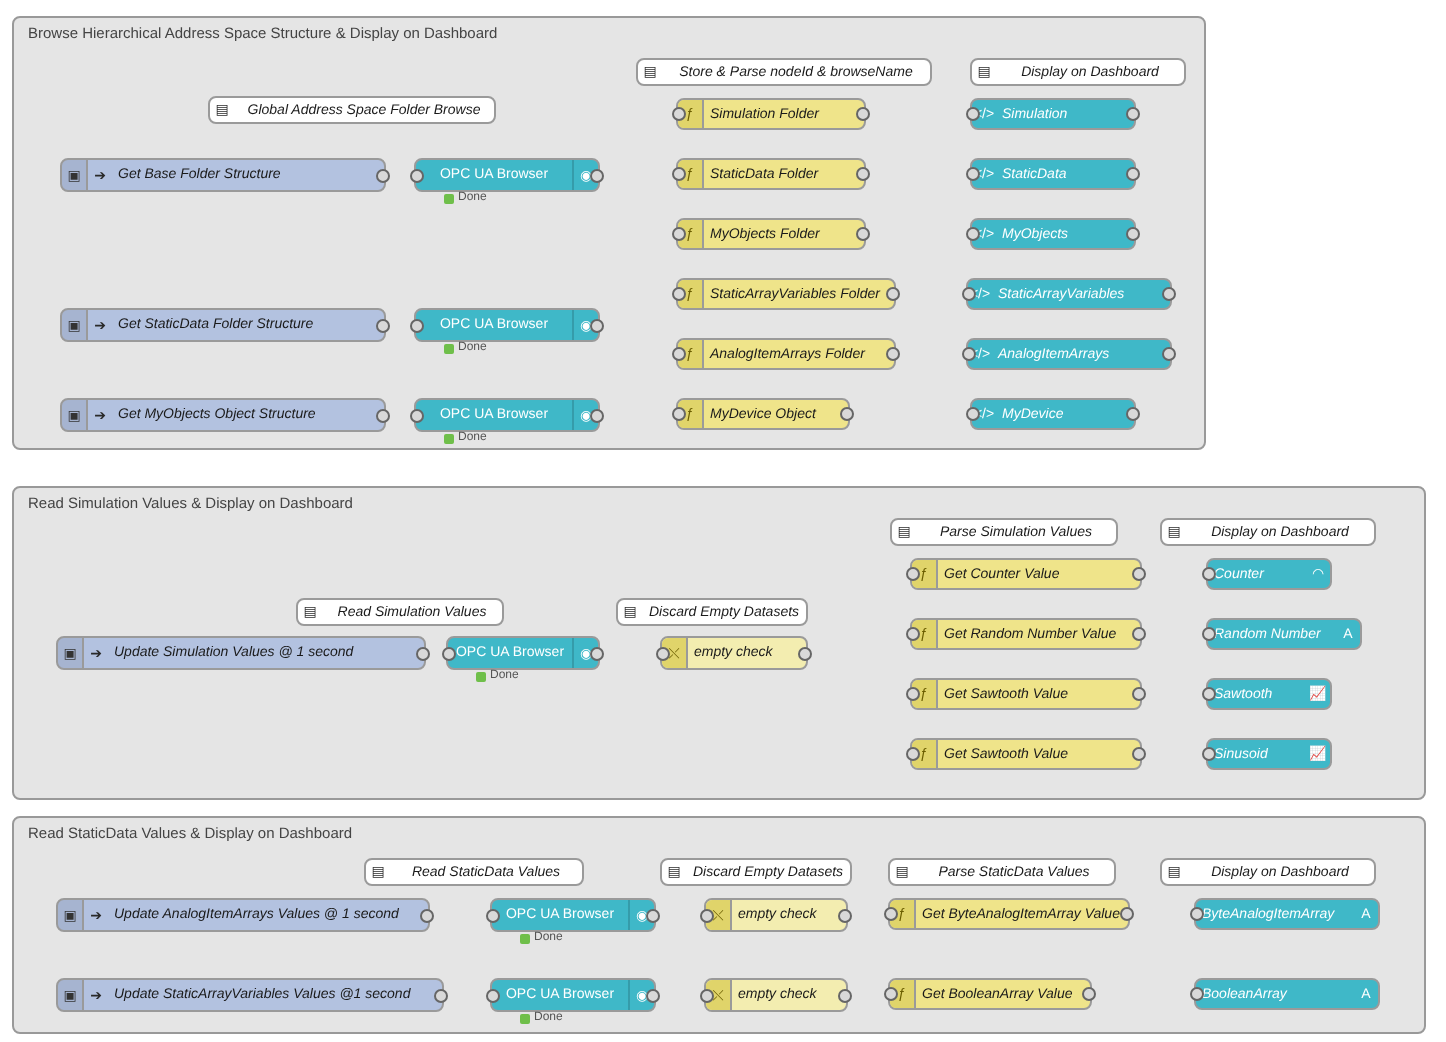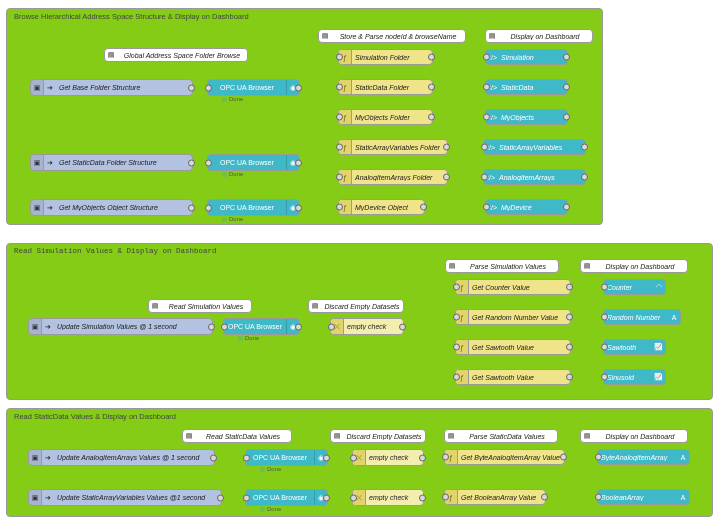--- a/index.html
+++ b/index.html
@@ -16,21 +16,21 @@
   }
   #canvas {
     position: relative;
     width: 723px;
     height: 521px;
   }
   .group {
     position: absolute;
     border: 1px solid #999999;
     border-radius: 4px;
-    background: #84cc16;
+    background: #e5e5e5;
   }
   .group-label {
     position: absolute;
     top: 3px;
     left: 7px;
     font-size: 7.5px;
     color: #444444;
     white-space: nowrap;
   }
   .node {
@@ -322,21 +322,21 @@
     <div class="lbl">AnalogItemArrays</div>
     <span class="dot-out"></span>
   </div>
   <div class="node c-teal italic" style="left:485px; top:199px; width:83px; height:16px;">
     <span class="dot-in"></span>
     <div class="icon-box">&lt;/&gt;</div>
     <div class="lbl">MyDevice</div>
     <span class="dot-out"></span>
   </div>
 
-  <div class="group" style="left:6px; top:243px; width:705px; height:155px;font-family:Liberation Mono, monospace;">
+  <div class="group" style="left:6px; top:243px; width:705px; height:155px;">
     <div class="group-label">Read Simulation Values &amp; Display on Dashboard</div>
   </div>
 
   <div class="node c-white italic center" style="left:148px; top:299px; width:104px; height:14px;">
     <div class="icon-box icon-dark">▤</div>
     <div class="lbl">Read Simulation Values</div>
   </div>
   <div class="node c-white italic center" style="left:308px; top:299px; width:96px; height:14px;">
     <div class="icon-box icon-dark">▤</div>
     <div class="lbl">Discard Empty Datasets</div>

